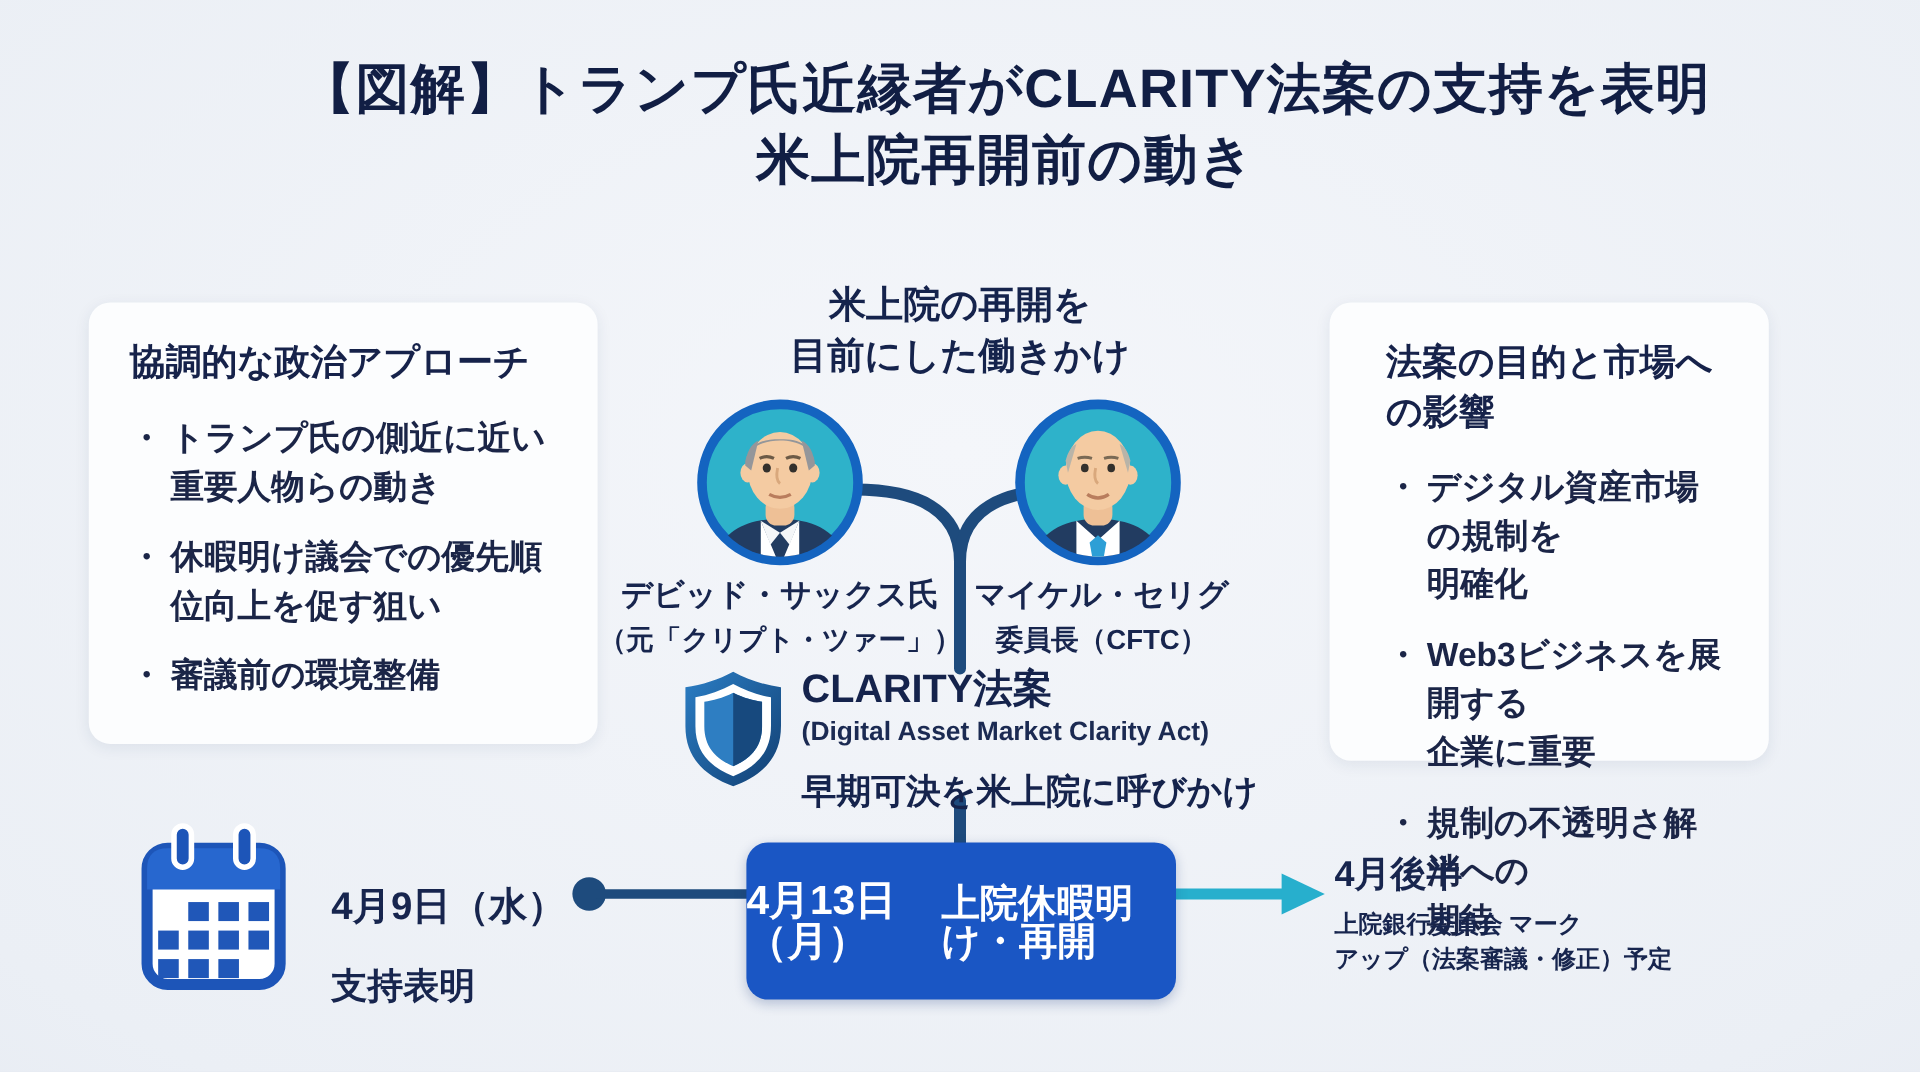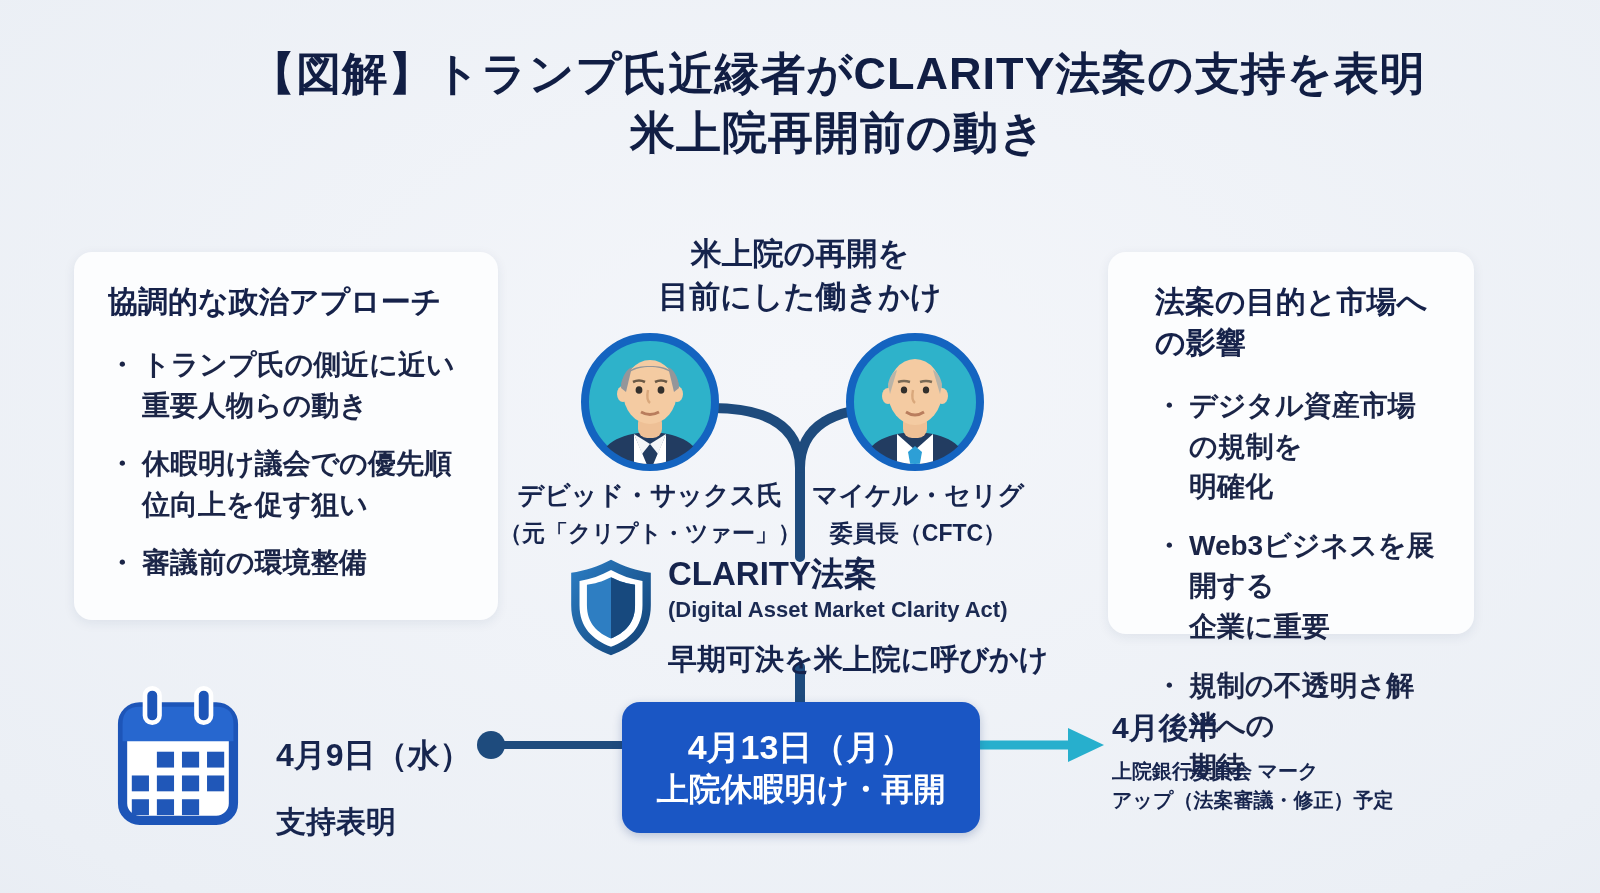--- a/index.html
+++ b/index.html
@@ -45,21 +45,21 @@
   .plabel-right{left:768px;top:478px;width:300px;}
   .shield{position:absolute;left:562px;top:557px;width:98px;height:100px;}
   .bill{position:absolute;left:668px;top:556px;width:420px;}
   .bill .bname{font-size:33px;font-weight:800;color:#15234c;line-height:1.1;}
   .bill .bsub{font-size:22px;font-weight:700;color:#1b2a52;margin-top:5px;}
   .bill .bact{font-size:29px;font-weight:800;color:#15234c;margin-top:17px;}
   .overlay{position:absolute;left:0;top:0;width:1600px;height:893px;pointer-events:none;}
   .event-box{
     position:absolute;left:622px;top:702px;width:358px;height:131px;
     background:#1a56c4;border-radius:18px;
-    display:flex;flex-direction:column;align-items:center;justify-content:center;gap:9px;
+    display:flex;flex-direction:row;align-items:center;justify-content:center;gap:9px;
     box-shadow:0 3px 10px rgba(20,50,120,.25);
   }
   .event-box .edate{color:#fff;font-size:34px;font-weight:800;line-height:1;}
   .event-box .elabel{color:#fff;font-size:32px;font-weight:800;line-height:1;}
   .calendar{position:absolute;left:112px;top:682px;width:132px;height:150px;}
   .ev1{position:absolute;left:276px;top:706px;color:#17254e;}
   .ev1 .edate{font-size:32px;font-weight:800;margin-top:28px;}
   .ev1 .elabel{font-size:30px;font-weight:700;margin-top:24px;}
   .ev3{position:absolute;left:1112px;top:708px;color:#17254e;}
   .ev3 .edate{font-size:30px;font-weight:800;}

